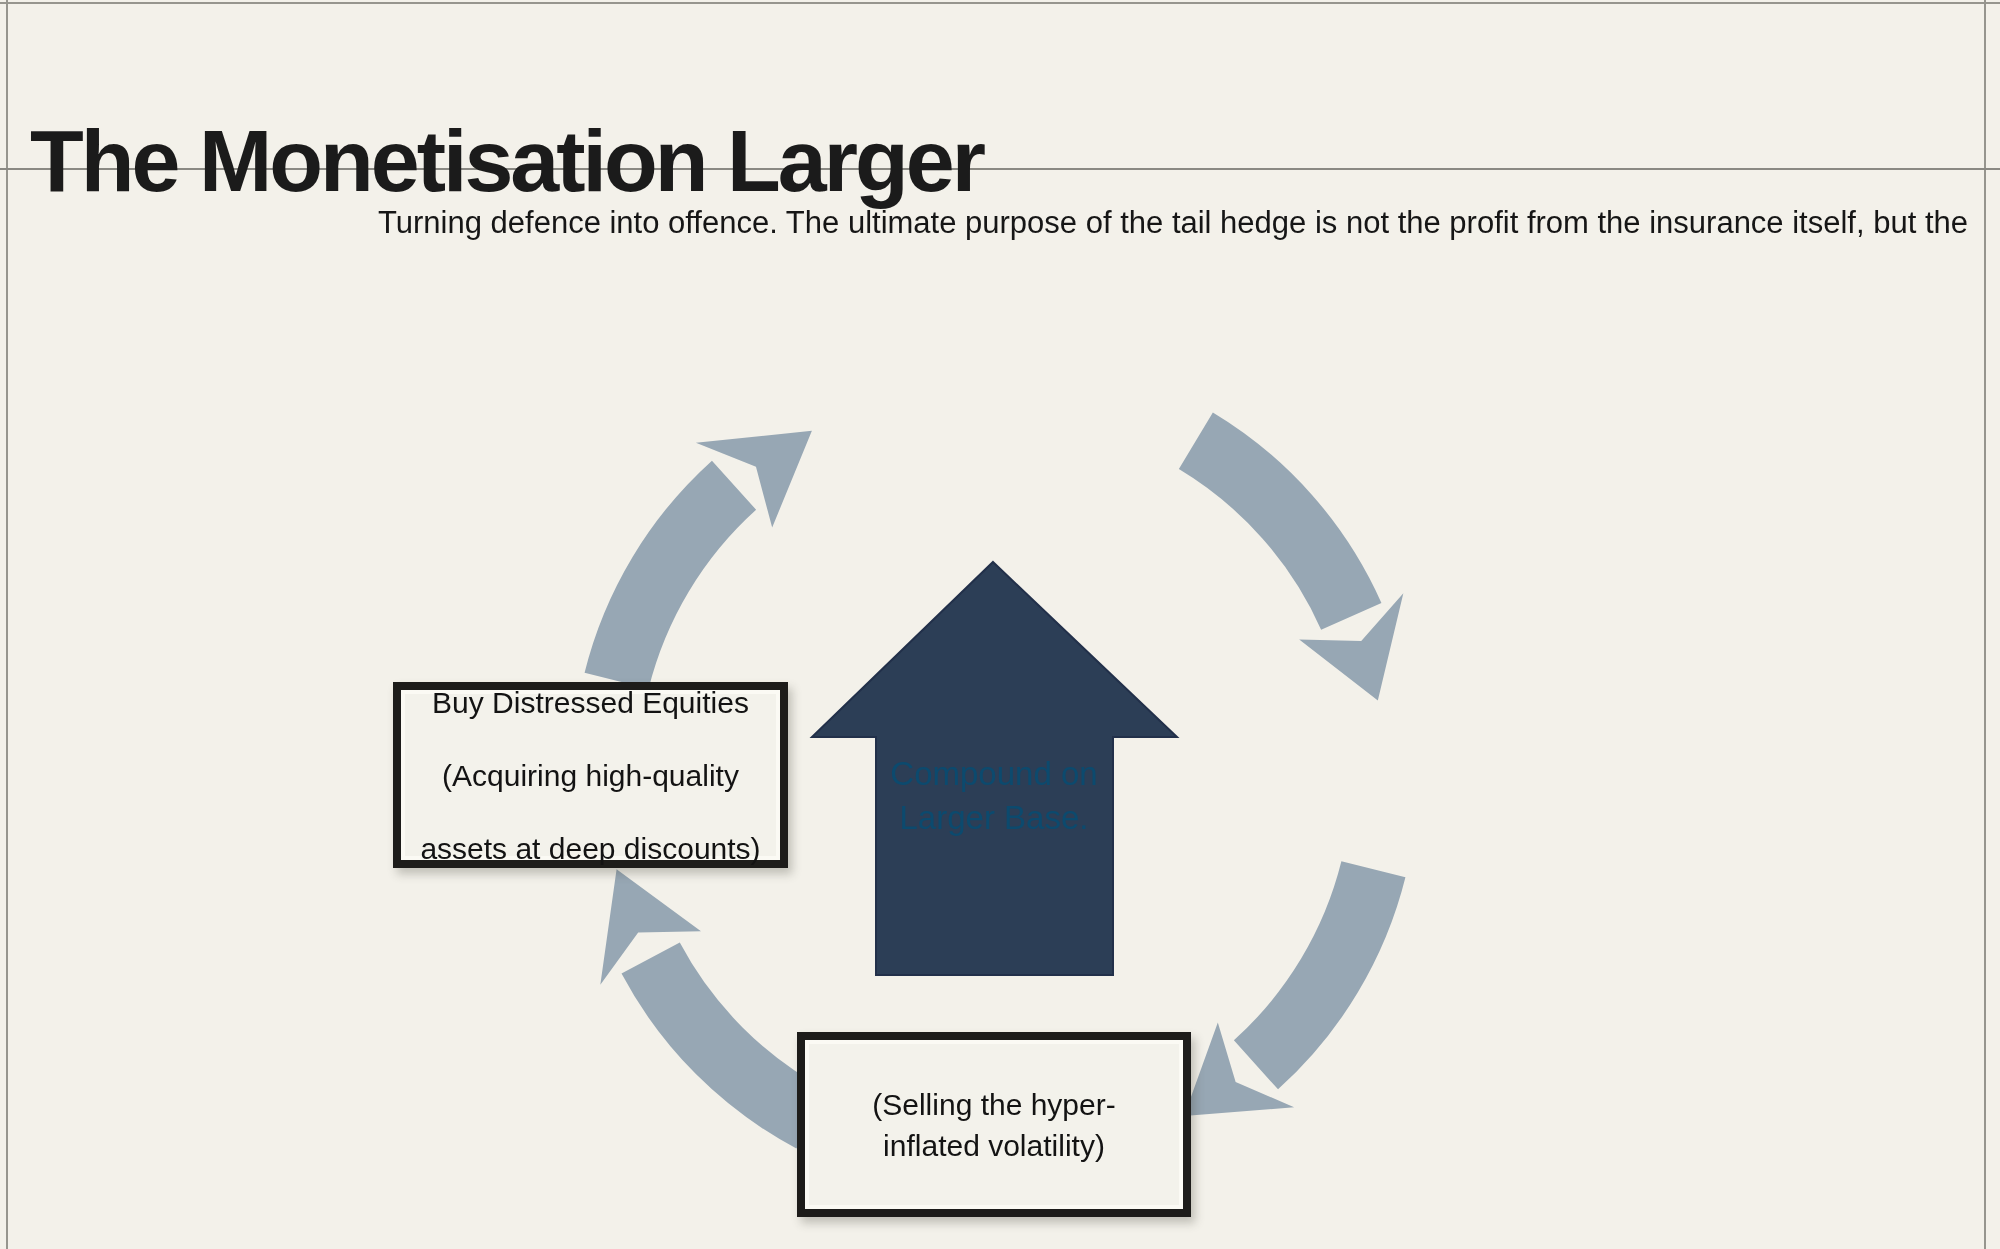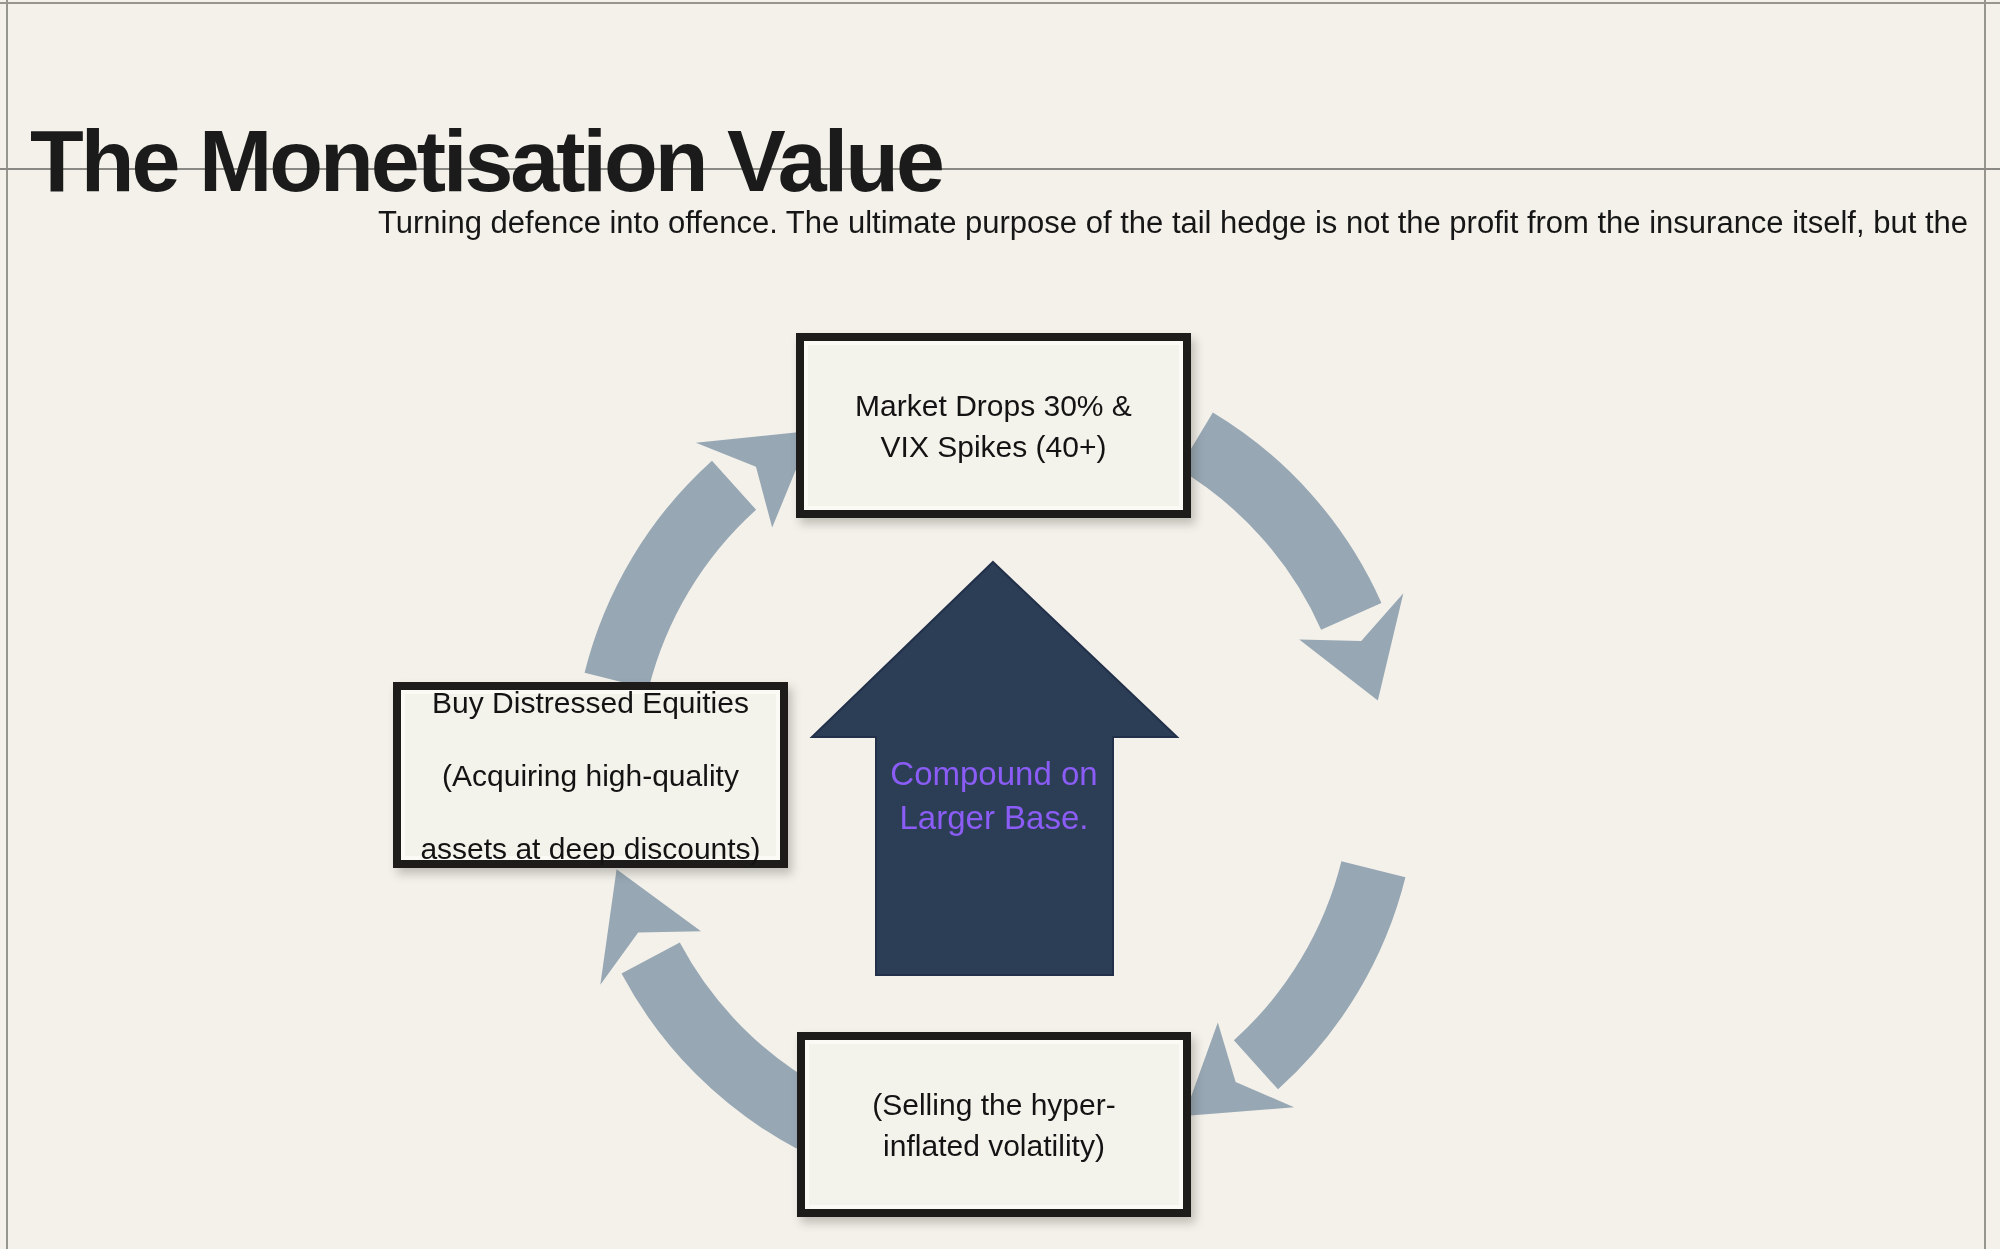--- a/index.html
+++ b/index.html
@@ -40,35 +40,35 @@
     box-sizing:border-box;
   }
   .cycle-box .line{white-space:nowrap;}
   .box-top   {left:796px; top:333px; width:395px; height:185px;}
   .box-right {left:1199px;top:682px; width:397px; height:186px; border-color:#ce4040;}
   .box-bottom{left:797px; top:1032px;width:394px; height:185px;}
   .box-left  {left:393px; top:682px; width:395px; height:186px;gap:32px;}
 
   .center-arrow-label{
     position:absolute;left:814px;top:752px;width:360px;
-    font-size:33px;line-height:44px;color:#8b5cf6;text-align:center;
+    font-size:33px;line-height:44px;color:#0c4a6e;text-align:center;
   }
   .center-arrow-label .line{white-space:nowrap;}
 </style>
 </head>
 <body>
 
 <div class="slide">
 
   <div class="frame-line frame-top"></div>
   <div class="frame-line frame-left"></div>
   <div class="frame-line frame-right"></div>
   <div class="frame-line title-sep"></div>
 
-  <h1 class="page-title">The Monetisation Value</h1>
+  <h1 class="page-title">The Monetisation Larger</h1>
   <div class="subtitle">
     <div class="line">Turning defence into offence. The ultimate purpose of the tail hedge is not the profit from the insurance itself, but the</div>
   </div>
 
   <svg class="diagram-svg" id="diagram-svg" viewBox="0 0 2000 1249">
       <g>
         <path d="M 616.5846667523614 680.6504607161297 A 390 390 0 0 1 734.0390635200451 485.17351806381635" fill="none" stroke="#97a7b4" stroke-width="66"></path>
         <polygon points="695.8986189575903,442.81426301160485 811.9060905135026,430.6504387850185 772.1795080825001,527.5327731160278 755.9662490753392,466.83954517348076" fill="#97a7b4"></polygon>
       </g>
       <g>
@@ -79,24 +79,20 @@
         <path d="M 1373.4153332476385 869.3495392838704 A 390 390 0 0 1 1255.9609364799549 1064.8264819361839" fill="none" stroke="#97a7b4" stroke-width="66"></path>
         <polygon points="1294.1013810424097,1107.185736988395 1184.0757518960716,1116.1016857843642 1217.8204919174998,1022.4672268839722 1235.643991304892,1081.9046585649216" fill="#97a7b4"></polygon>
       </g>
       <g>
         <path d="M 811.9060905135027 1119.3495612149816 A 390 390 0 0 1 650.6504387850185 958.0939094864975" fill="none" stroke="#97a7b4" stroke-width="66"></path>
         <polygon points="600.3224259920597,984.8537885652934 616.5846667523614,869.3495392838704 700.9784515779775,931.3340304077017 638.1657295385684,932.3826655774322" fill="#97a7b4"></polygon>
       </g>
       <polygon points="993,562 1177,737 1113,737 1113,975 876,975 876,737 812,737" fill="#2c3e56" stroke="#22304a" stroke-width="2"></polygon>
     </svg>
 
-  <div class="cycle-box box-top">
-    <div class="line">Market Drops 30% &amp;</div>
-    <div class="line">VIX Spikes (40+)</div>
-  </div>
 
 
   <div class="cycle-box box-bottom">
     <div class="line">(Selling the hyper-</div>
     <div class="line">inflated volatility)</div>
   </div>
 
   <div class="cycle-box box-left">
     <div class="line">Buy Distressed Equities</div>
     <div class="line">(Acquiring high-quality</div>

